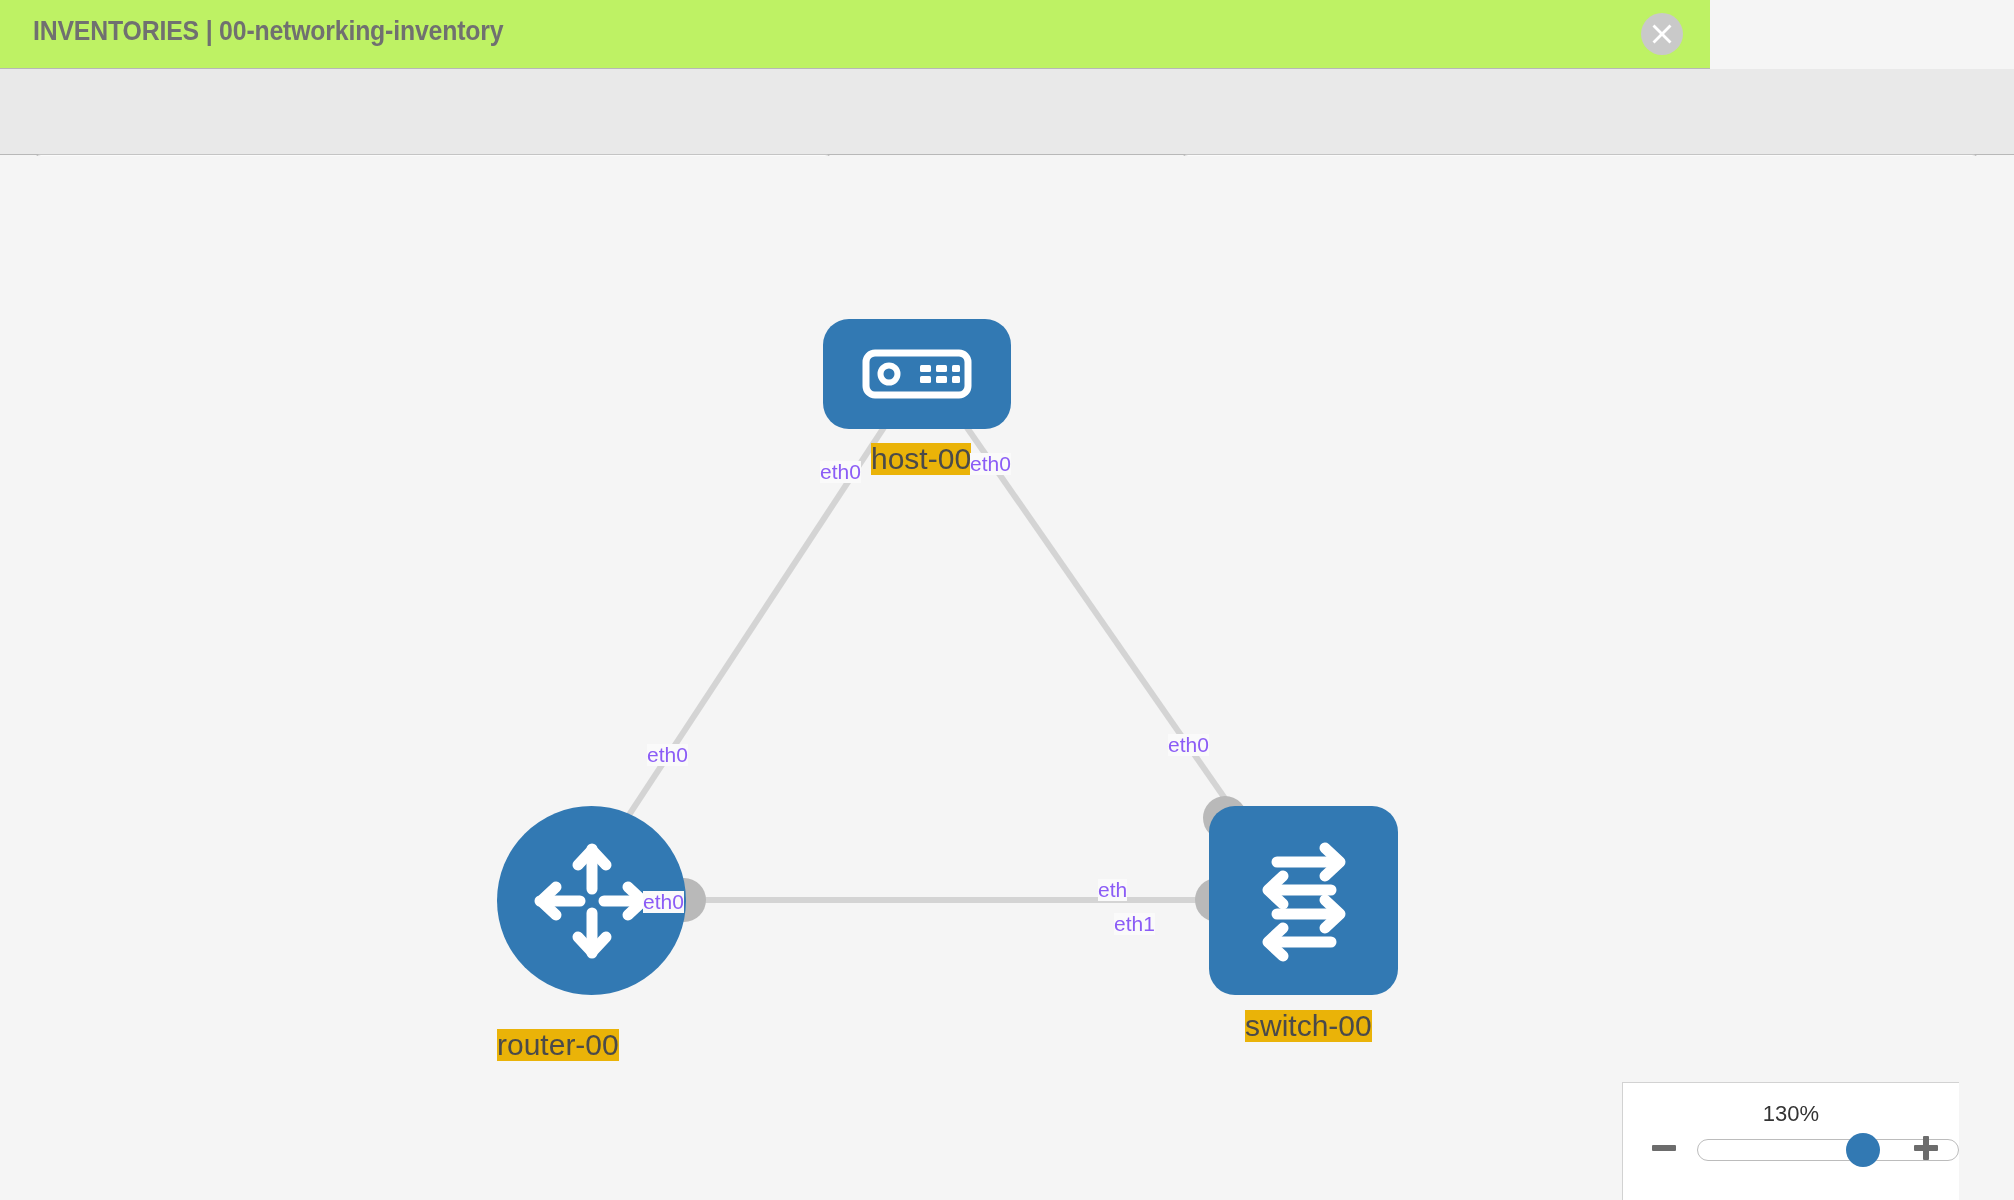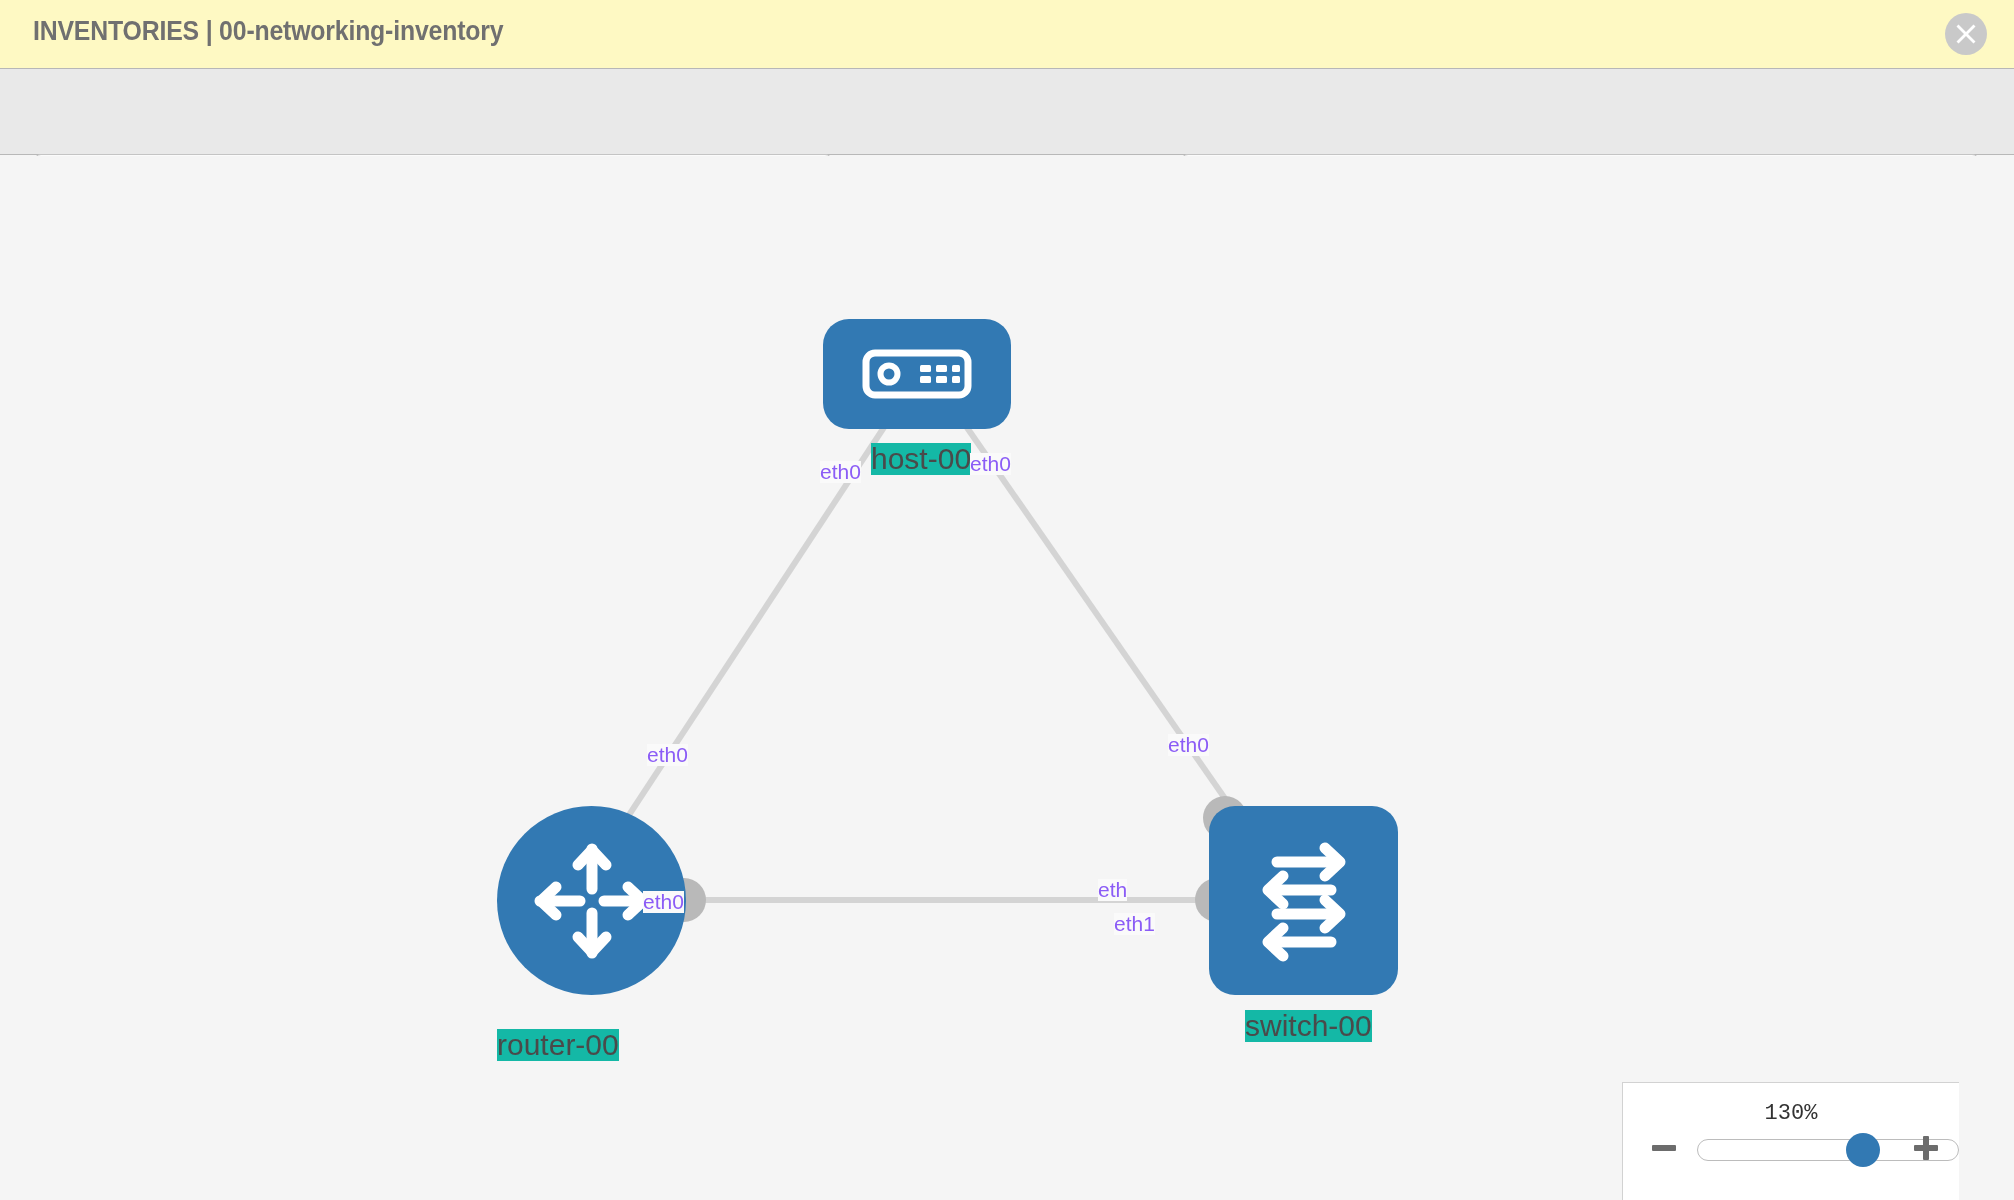--- a/index.html
+++ b/index.html
@@ -20,23 +20,23 @@
     width: 2014px;
     height: 1200px;
     background: #f5f5f5;
     overflow: hidden;
   }
 
   
   .header {
     position: absolute;
     left: 0; top: 0;
-    width: 2014px;
+    width: 1710px;
     height: 69px;
-    background: #fef9c3;
+    background: #bef264;
     border-bottom: 1px solid #b7b7b7;
     box-sizing: border-box;
   }
   .page-title {
     position: absolute;
     left: 33px;
     top: 16px;
     font-size: 27px;
     font-weight: bold;
     color: #707070;
@@ -122,21 +122,21 @@
   .topology {
     position: absolute;
     left: 0; top: 0;
     width: 2014px;
     height: 1044px;
   }
 
   
   .node-label {
     position: absolute;
-    background: #14b8a6;
+    background: #eab308;
     color: #4a4a4a;
     white-space: nowrap;
     line-height: 1.05;
   }
   .node-label.big { font-size: 30px; }
   .iface-label {
     position: absolute;
     background: #fafafa;
     color: #8b5cf6;
     font-size: 21px;
@@ -180,21 +180,20 @@
     position: absolute;
     left: 1622px;
     top: 1082px;
     width: 337px;
     height: 118px;
     background: #ffffff;
     border: 1px solid #d2d2d2;
     border-right: none;
     border-bottom: none;
     box-sizing: border-box;
-    font-family: Liberation Mono, monospace;
   }
   .zoom-value {
     position: absolute;
     top: 18px;
     left: 0; right: 0;
     text-align: center;
     font-size: 22px;
     color: #333333;
   }
   .zoom-minus, .zoom-plus {

